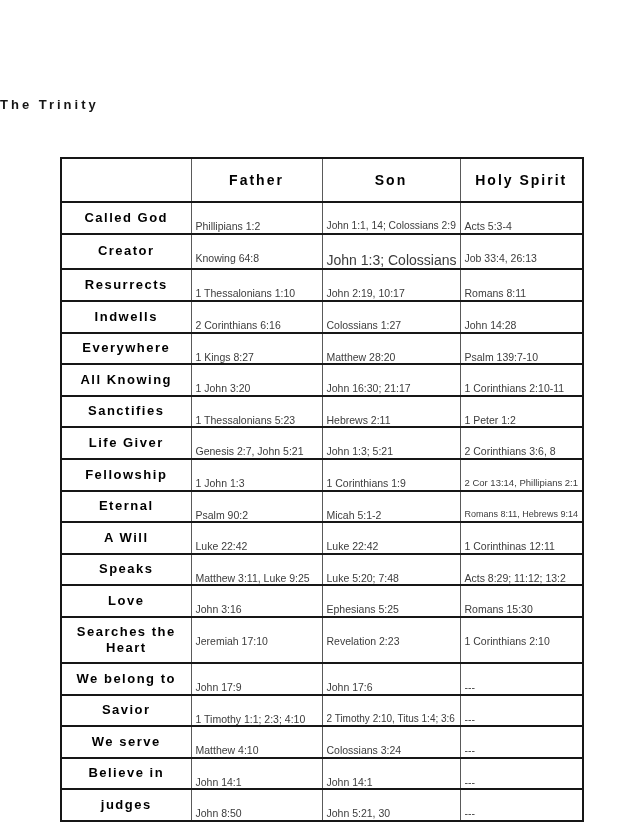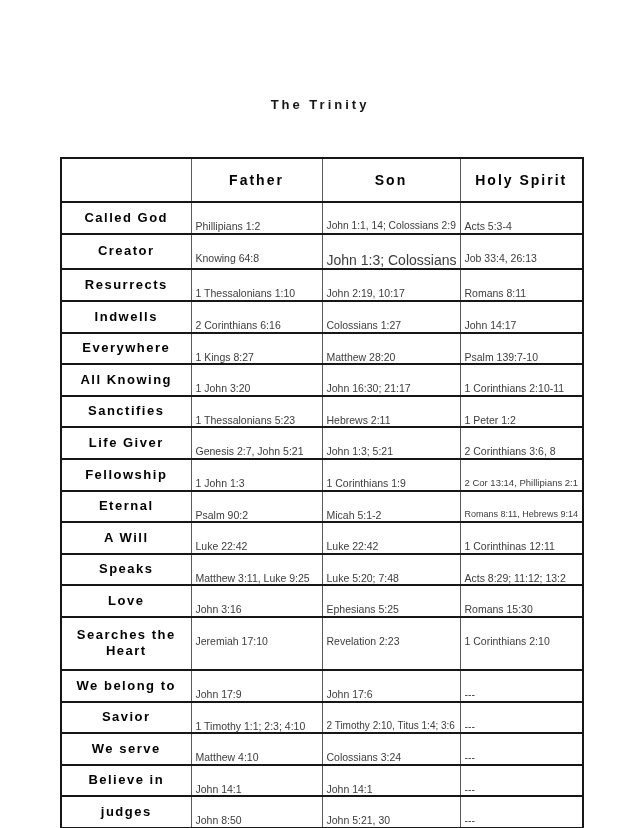--- a/index.html
+++ b/index.html
@@ -1,36 +1,36 @@
 <!DOCTYPE html>
 <html><head>
 <meta charset="utf-8">
 <style>
   html,body{margin:0;padding:0;}
   body{
     width:640px;height:828px;background:#ffffff;position:relative;
     font-family:"Liberation Sans", sans-serif;color:#1a1a1a;overflow:hidden;
   }
   .title{
-    position:absolute;top:97px;left:0;width:640px;text-align:center;
+    position:absolute;top:97px;left:0;width:640px;text-align:left;
     font-size:13px;font-weight:bold;letter-spacing:3px;color:#161616;
   }
   table.trinity{
     position:absolute;left:60px;top:157px;width:522px;
     border-collapse:collapse;table-layout:fixed;background:#fff;
   }
   table.trinity th, table.trinity td{
     border-left:1px solid #5a5a5a;border-right:1px solid #5a5a5a;
     border-top:2px solid #161616;border-bottom:2px solid #161616;
     box-sizing:border-box;
   }
   table.trinity{border:2px solid #161616;}
   tr.hdr{height:44px;}
   tr.row{height:26px;}
-  tr.row.tall{height:53px;}
+  tr.row.tall{height:46px;}
   th.col{
     font-size:14px;font-weight:bold;letter-spacing:2px;color:#000;
     text-align:center;vertical-align:middle;padding:0;
   }
   td.lbl{
     font-size:13px;font-weight:bold;letter-spacing:1.5px;color:#000;
     text-align:center;vertical-align:middle;padding:1px 3px;line-height:1.25;
   }
   td.val{
     font-size:10.5px;color:#3c3c3c;vertical-align:top;
@@ -73,21 +73,21 @@
     <tr class="row">
         <td class="lbl">Resurrects</td>
         <td class="val">1 Thessalonians 1:10</td>
         <td class="val">John 2:19, 10:17</td>
         <td class="val">Romans 8:11</td>
       </tr>
     <tr class="row">
         <td class="lbl">Indwells</td>
         <td class="val">2 Corinthians 6:16</td>
         <td class="val">Colossians 1:27</td>
-        <td class="val">John 14:17</td>
+        <td class="val">John 14:28</td>
       </tr>
     <tr class="row">
         <td class="lbl">Everywhere</td>
         <td class="val">1 Kings 8:27</td>
         <td class="val">Matthew 28:20</td>
         <td class="val">Psalm 139:7-10</td>
       </tr>
     <tr class="row">
         <td class="lbl">All Knowing</td>
         <td class="val">1 John 3:20</td>

